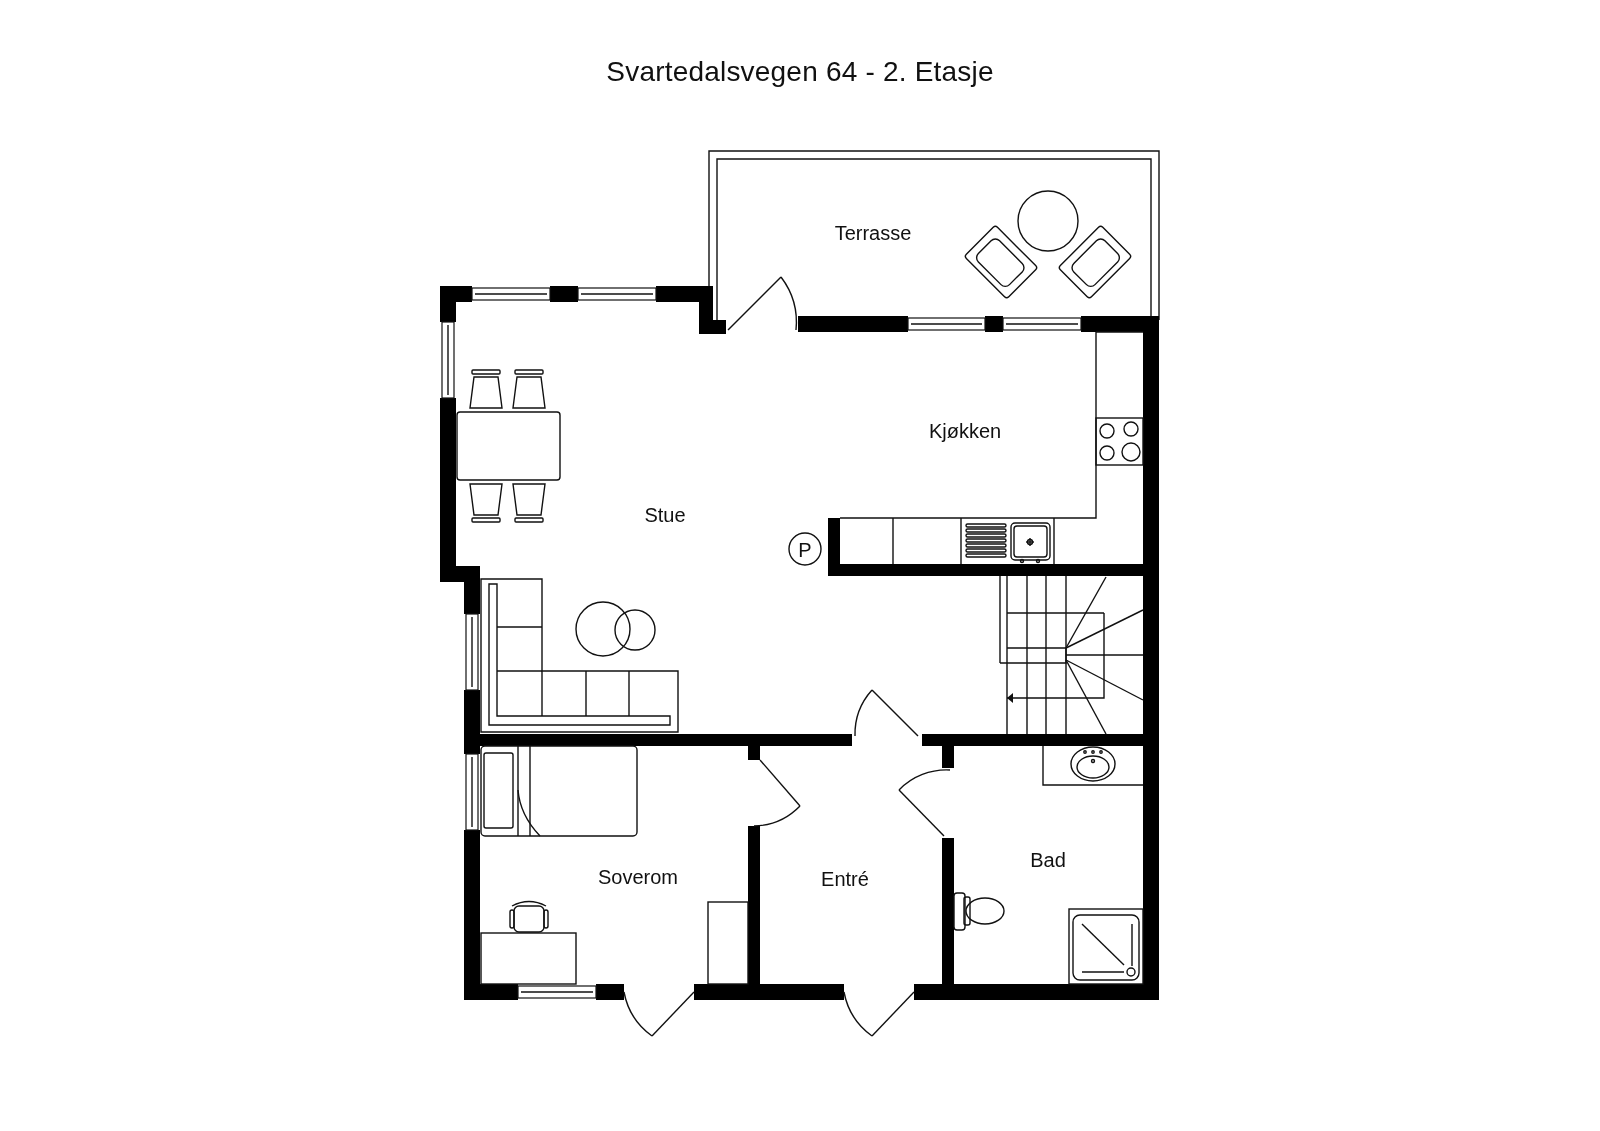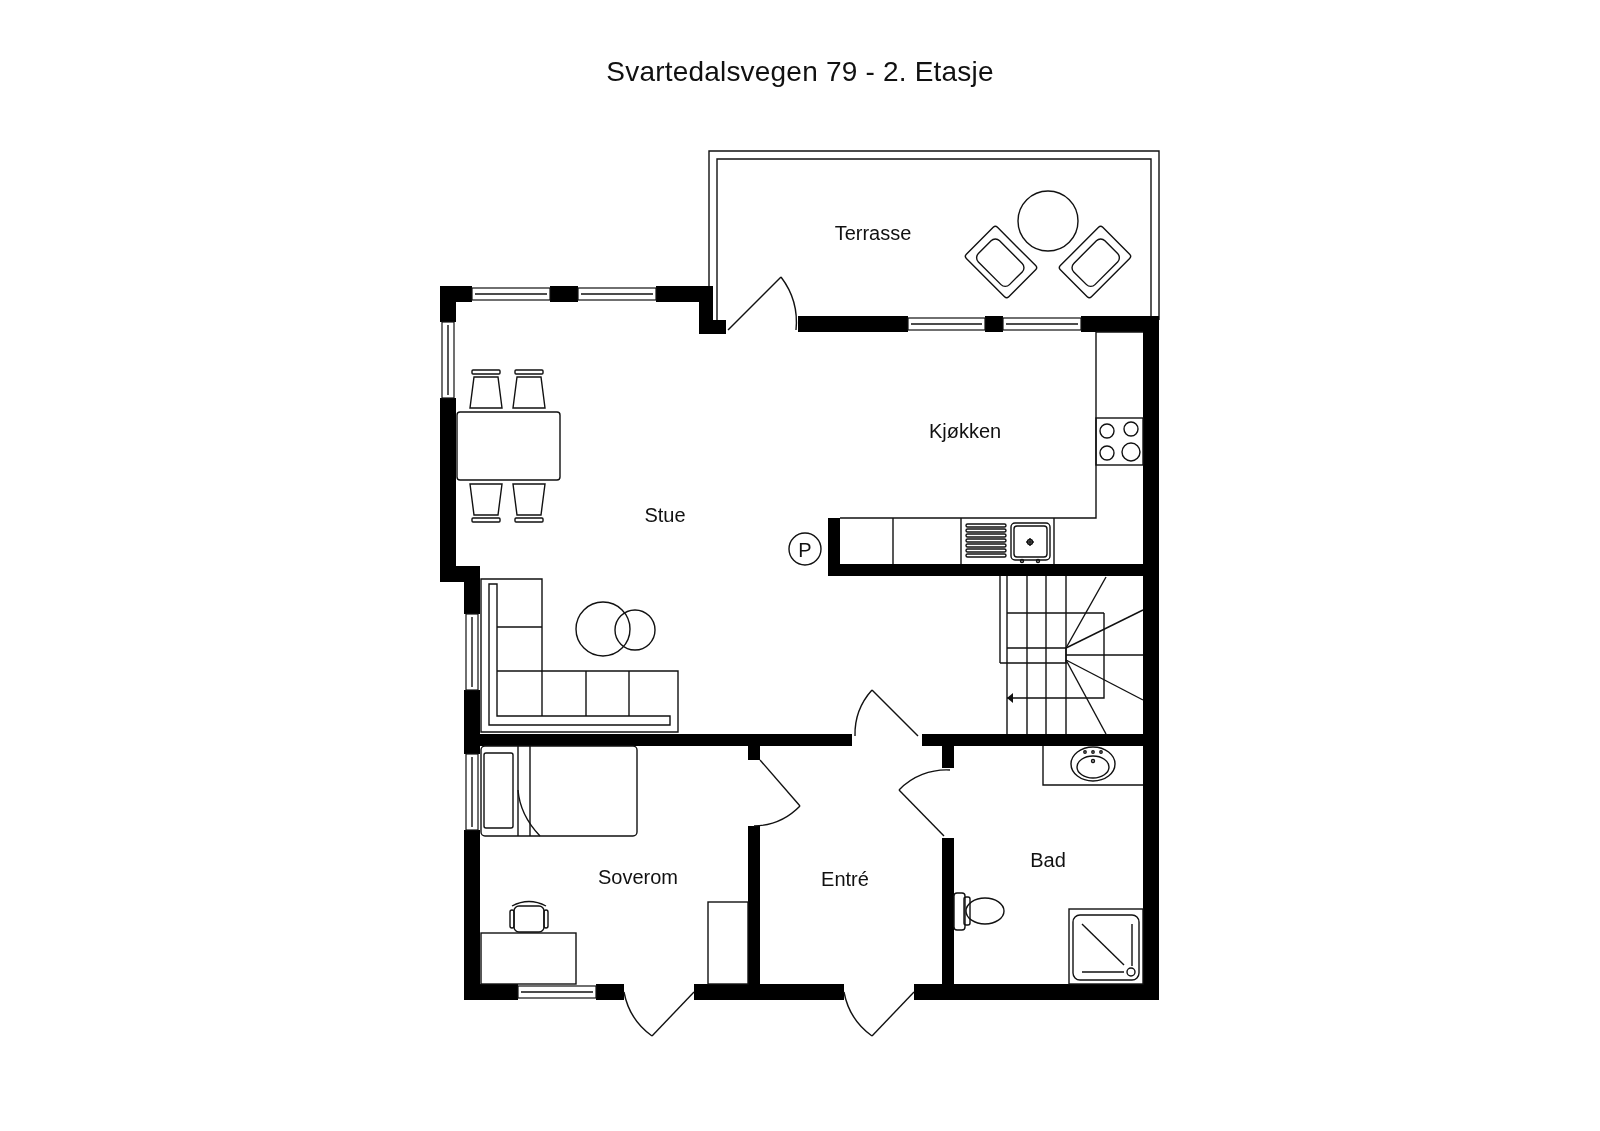--- a/index.html
+++ b/index.html
@@ -9,21 +9,21 @@
   .room-label { font-family: "Liberation Sans", sans-serif; font-size: 20px; fill: #111; text-anchor: middle; }
   .p-label { font-family: "Liberation Sans", sans-serif; font-size: 20px; fill: #111; text-anchor: middle; }
   .wall { fill: #000; }
   .thin { fill: none; stroke: #111; stroke-width: 1.4; }
   .thin-w { fill: #fff; stroke: #111; stroke-width: 1.4; }
   .win { fill: #fff; stroke: #111; stroke-width: 1.2; }
 </style>
 </head>
 <body>
 
-<div class="title">Svartedalsvegen 79 - 2. Etasje</div>
+<div class="title">Svartedalsvegen 64 - 2. Etasje</div>
 
 <svg class="plan" width="1600" height="1131" viewBox="0 0 1600 1131">
 
   <g>
     <polyline class="thin" points="709,320 709,151 1159,151 1159,320"></polyline>
     <polyline class="thin" points="717,320 717,159 1151,159 1151,320"></polyline>
 
     <circle class="thin" cx="1048" cy="221" r="30"></circle>
 
     <g transform="translate(1001,262) rotate(45)">

